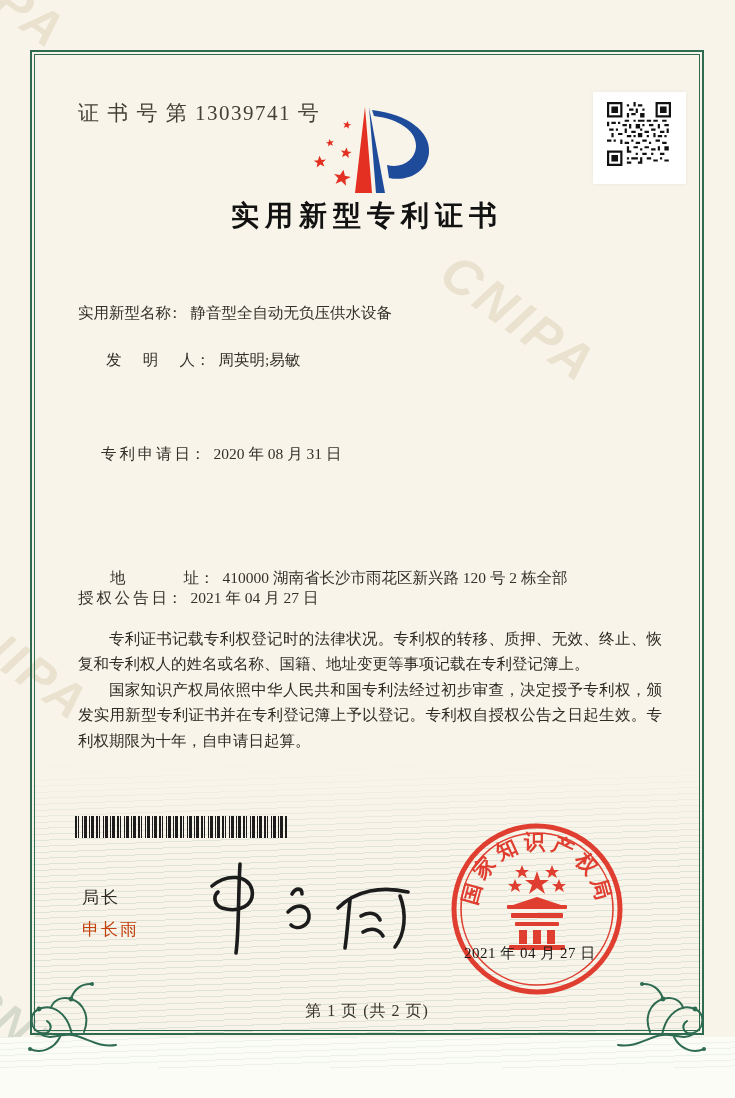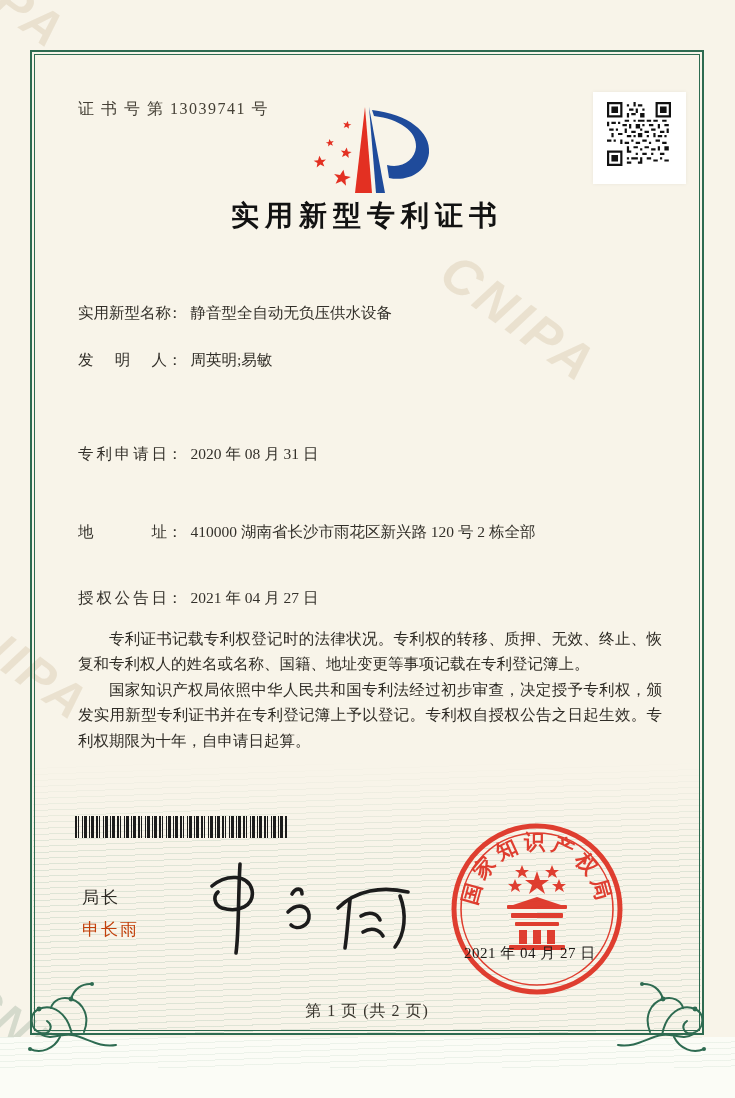--- a/index.html
+++ b/index.html
@@ -41,42 +41,42 @@
     border:2px solid #2e6b51;
   }
   .frame::after {
     content:""; position:absolute; inset:2px; border:1px solid #2e6b51;
   }
   .corner { position:absolute; width:96px; height:88px; }
   .corner.bl { left:-10px; bottom:-30px; }
   .corner.br { right:-10px; bottom:-30px; transform:scaleX(-1); }
   
   .cert-no {
-    position:absolute; left:78px; top:99px; font-size:16px;
+    position:absolute; left:78px; top:99px; font-size:21px;
     letter-spacing:1.5px; color:#454036;
   }
   .qr-patch {
     position:absolute; left:593px; top:92px; width:93px; height:92px;
     background:#fff; box-shadow:0 0 4px rgba(0,0,0,0.06);
   }
   .qr { position:absolute; left:14px; top:10px; width:64px; height:64px; }
   .logo { position:absolute; left:285px; top:101px; width:166px; height:97px; }
   .title {
     position:absolute; left:30px; top:197px; width:674px; text-align:center;
     font-size:28px; font-weight:bold; letter-spacing:6px; color:#121212;
   }
   
   .field { position:absolute; left:78px; font-size:15.5px; color:#33302a; white-space:nowrap; }
   .field .lbl {
     display:inline-block; width:89px; text-align:justify; text-align-last:justify;
     vertical-align:bottom;
   }
   .field .colon { display:inline-block; margin-right:8px; }
-  .f1 { top:303px; } .f2 { top:350px; } .f3 { top:397px; } .f4 { top:444px; }
-  .f5 { top:491px; } .f6 { top:522px; } .f7 { top:588px; }
+  .f1 { top:303px; } .f2 { top:350px;margin-left:28px; } .f3 { top:397px; } .f4 { top:444px;margin-left:23px; }
+  .f5 { top:491px; } .f6 { top:568px;margin-left:32px; } .f7 { top:588px; }
   .field2 { position:absolute; left:370px; top:588px; font-size:15.5px; white-space:nowrap; }
   .field2 .colon { margin-right:6px; }
   
   .body-text {
     position:absolute; left:78px; top:626px; width:584px;
     font-size:15.5px; line-height:25.4px; color:#2f2c26; text-align:justify;
   }
   .body-text p { text-indent:2em; }
   
   .barcode {

